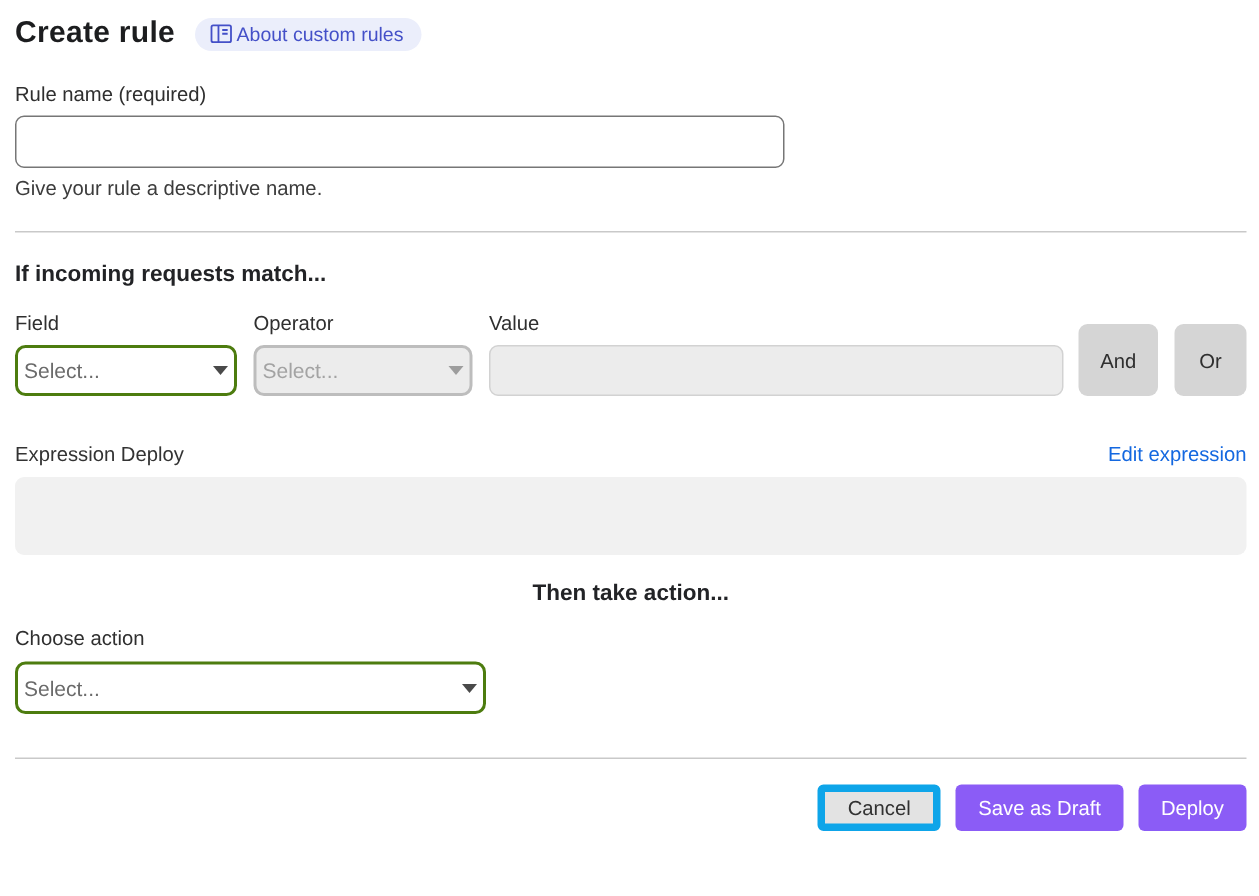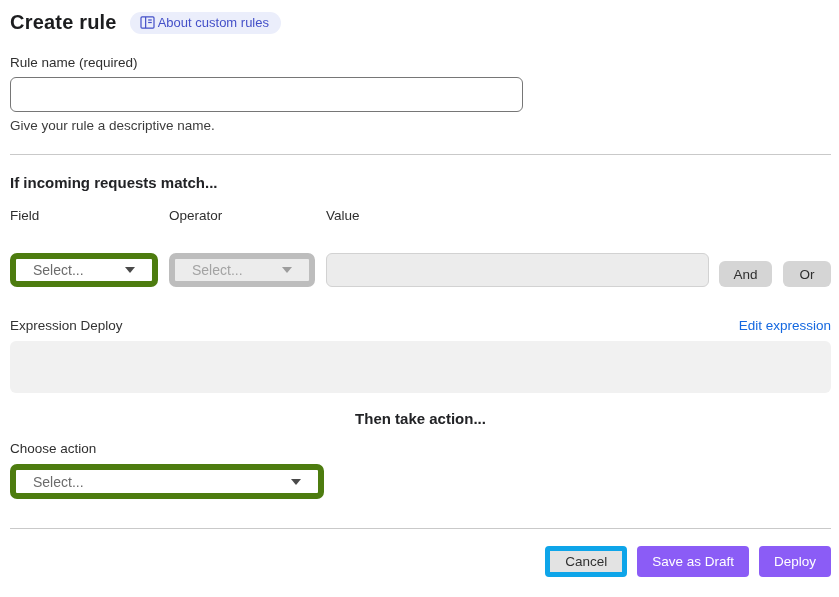--- a/index.html
+++ b/index.html
@@ -41,49 +41,49 @@
   .divider { border: none; border-top: 1px solid #c9c9c9; height: 0; }
   .divider-1 { margin-top: 21px; }
   .divider-2 { margin-top: 29px; }
 
   .section-heading { font-size: 15px; font-weight: 700; color: #222326; }
   .match-heading { margin-top: 19px; }
   .action-heading { margin-top: 17px; text-align: center; }
 
   
   .match-row { display: flex; gap: 10px; margin-top: 17px; align-items: flex-end; }
-  .match-col { display: flex; flex-direction: column; gap: 23px; }
+  .match-col { display: flex; flex-direction: column; }
   .match-col .field-label { margin-bottom: 7px; }
   .col-field { width: 148px; }
   .col-operator { width: 146px; margin-left: 1px; }
   .col-value { width: 383px; margin-left: 1px; }
 
   .select-box {
-    height: 34px; border: 6px solid #4d7c0f; border-radius: 7px;
+    height: 34px; border: 2px solid #4d7c0f; border-radius: 7px;
     background: #fff; display: flex; align-items: center; justify-content: space-between;
-    padding: 0 17px; font-size: 14px; color: #6b6b6b; cursor: pointer;
+    padding: 0 4px; font-size: 14px; color: #6b6b6b; cursor: pointer;
   }
   .select-box .caret {
     width: 0; height: 0;
     border-left: 5px solid transparent; border-right: 5px solid transparent;
     border-top: 6px solid #4a4a4a;
   }
   .select-box.disabled {
     background: #ececec; border-color: #bdbdbd; color: #a3a3a3; cursor: default;
   }
   .select-box.disabled .caret { border-top-color: #9d9d9d; }
 
   .value-input {
     height: 34px; border: 1px solid #d2d2d2; border-radius: 6px;
     background: #ececec; padding: 0 12px; font-size: 14px; color: #555;
     outline: none; width: 100%; font-family: inherit;
   }
 
   .chip-btn {
-    height: 26px; border: none; border-radius: 6px;
+    height: 48px; border: none; border-radius: 6px;
     background: #d5d5d5; color: #2f2f2f; font-size: 13.5px;
     font-family: inherit; cursor: pointer;
   }
   .and-btn { width: 53px; }
   .or-btn { width: 48px; margin-left: 1px; }
 
   
   .expr-row { display: flex; justify-content: space-between; align-items: baseline; margin-top: 31px; }
   .expr-label { font-size: 13.5px; color: #333; }
   .expr-link { font-size: 13.5px; color: #1468e0; text-decoration: none; cursor: pointer; }

